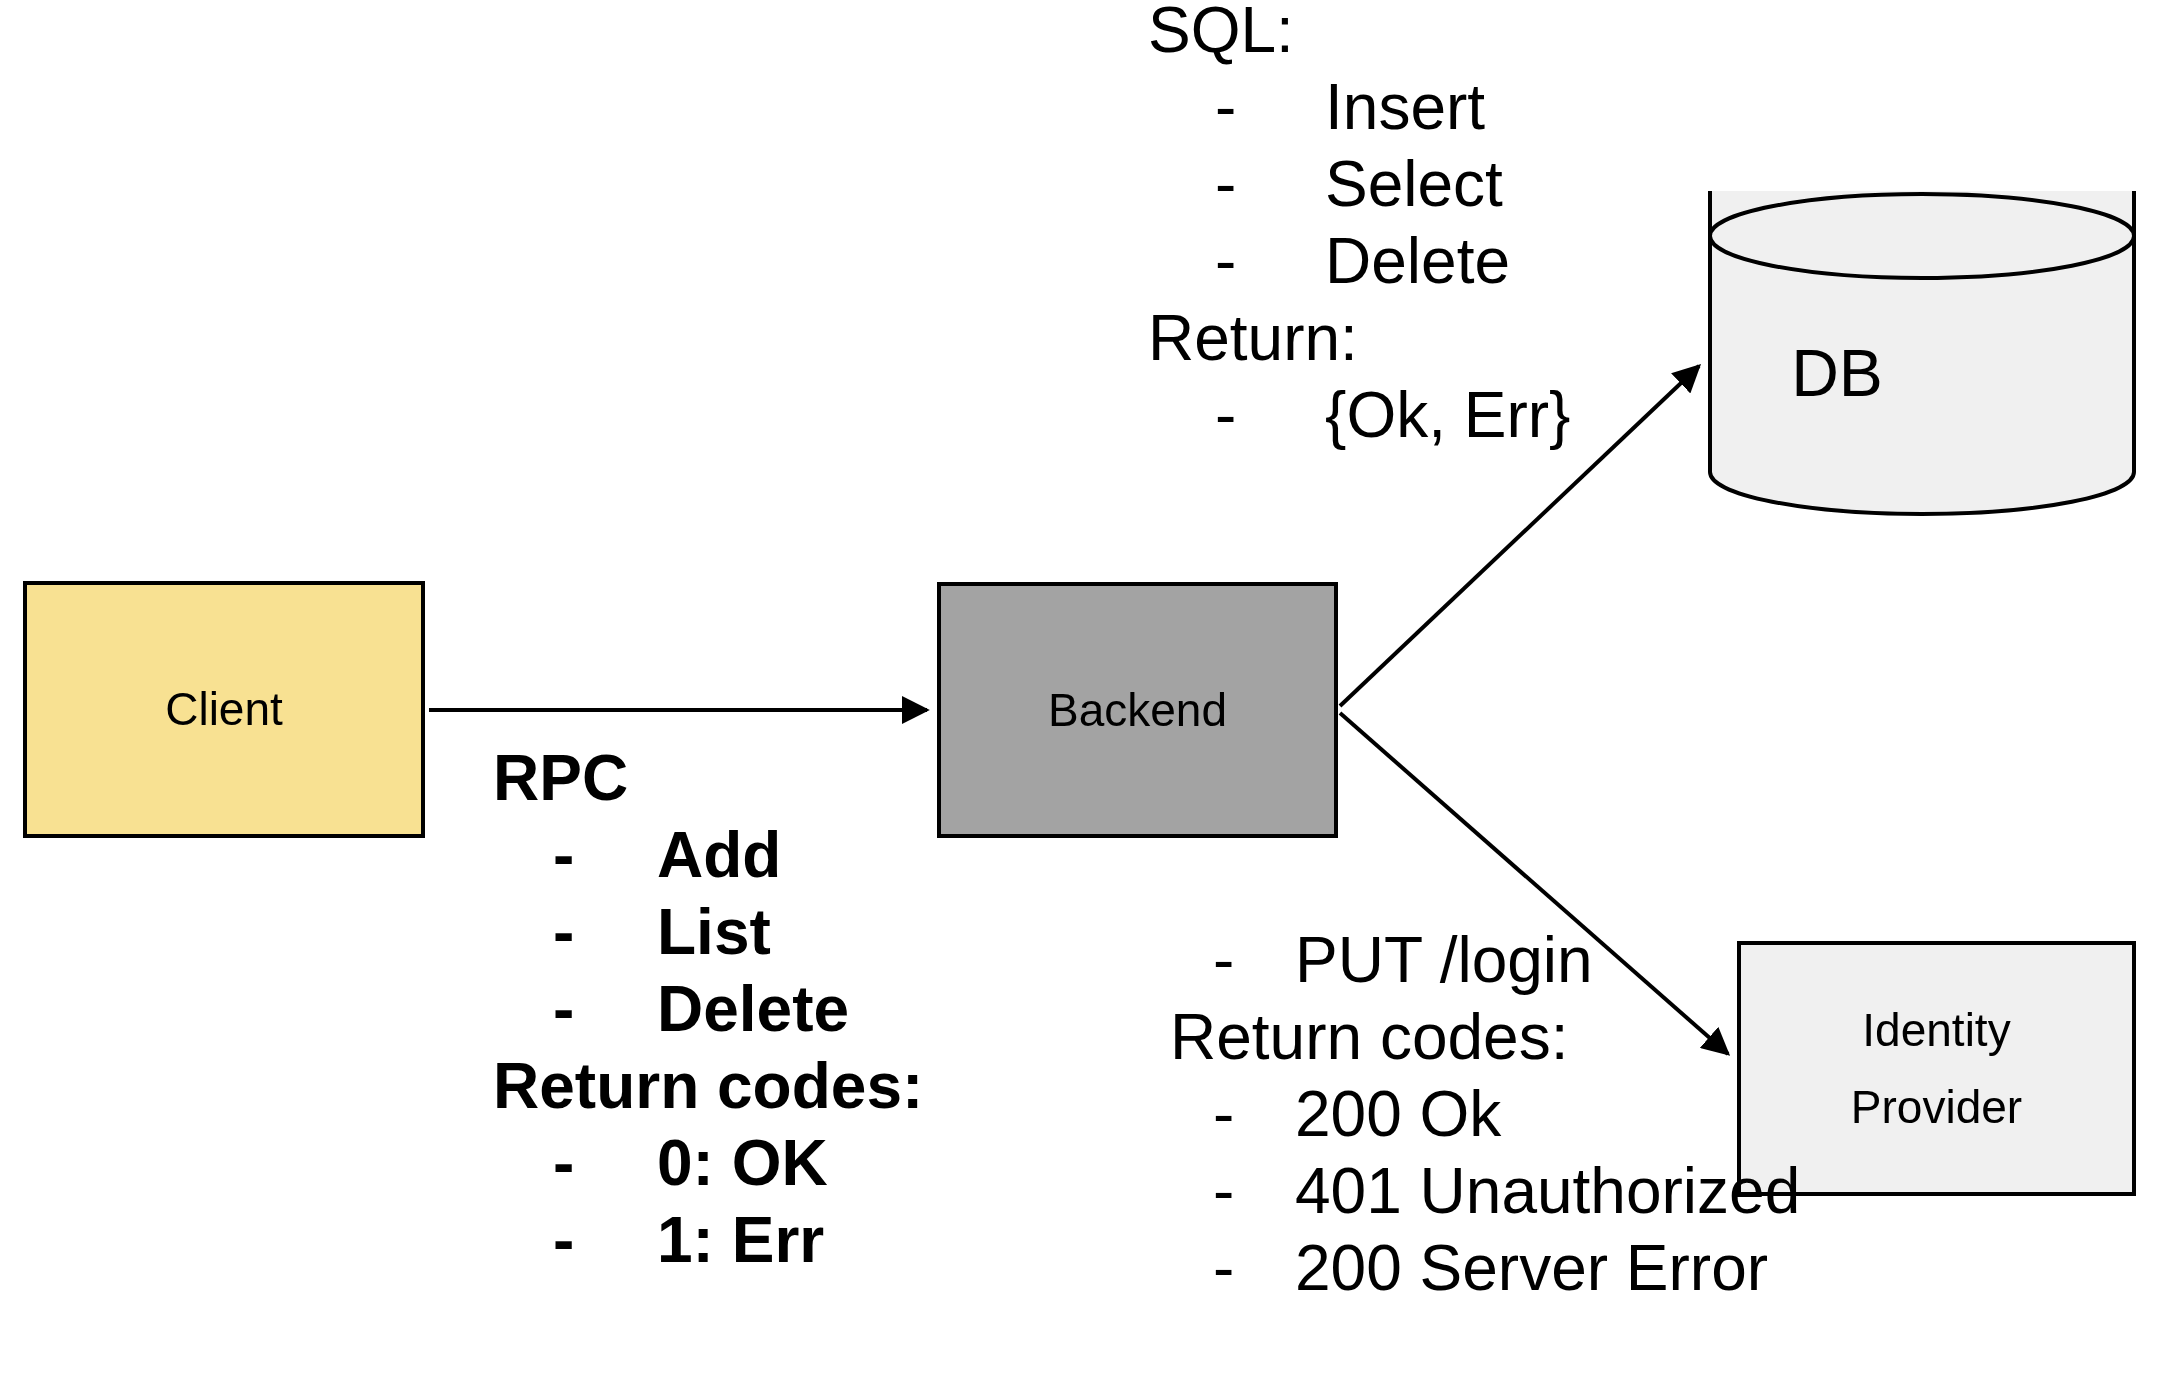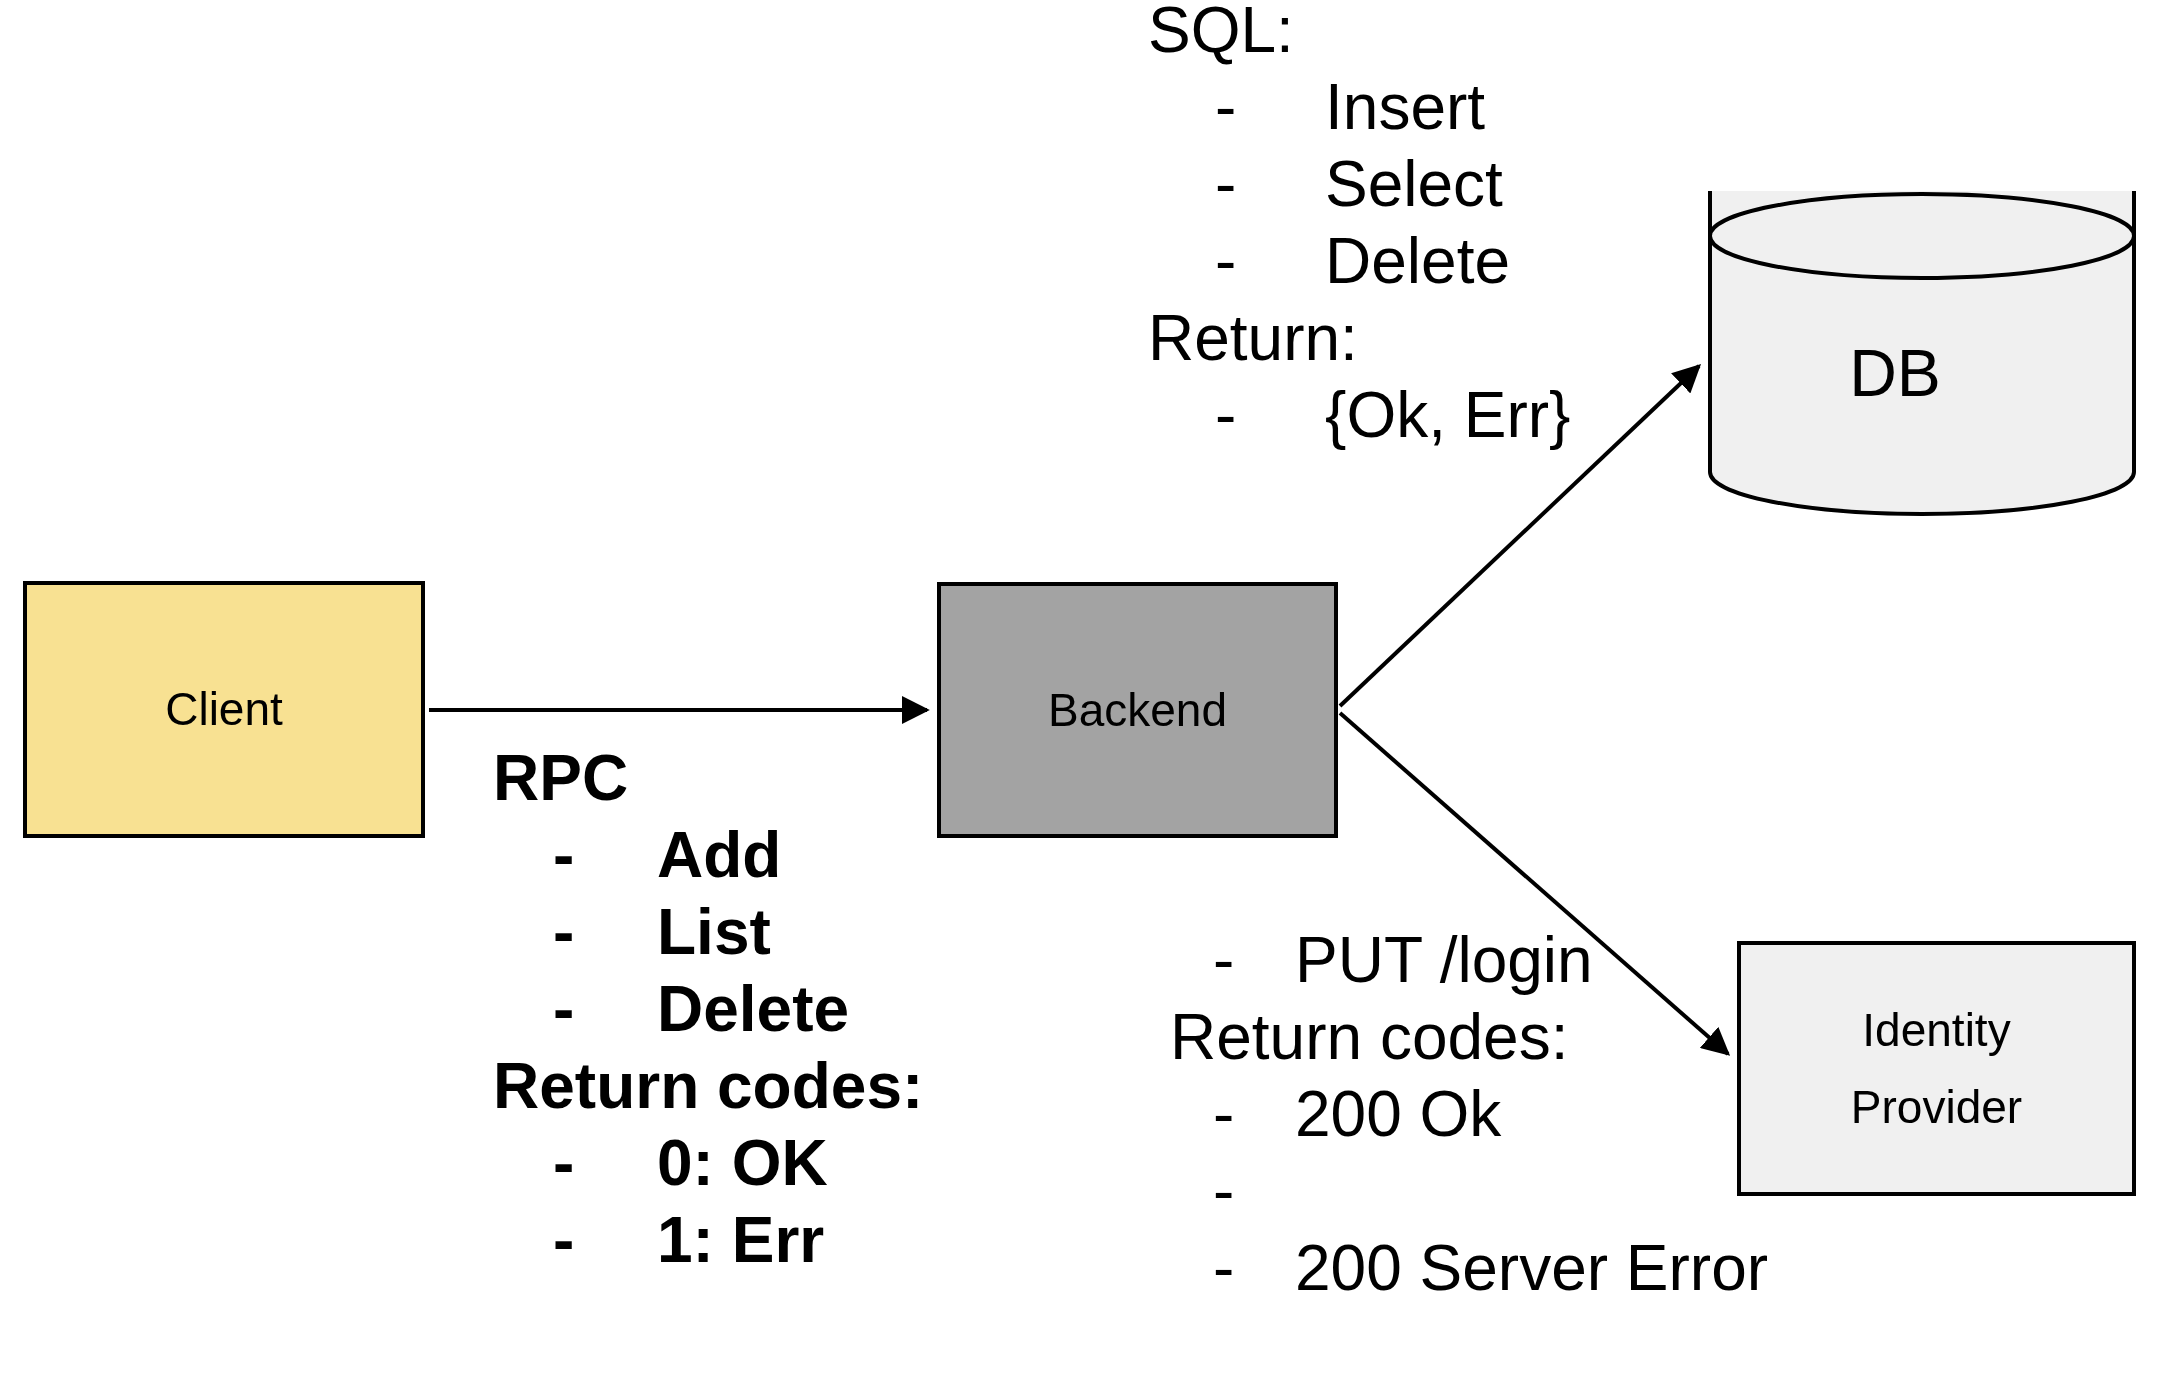--- a/index.html
+++ b/index.html
@@ -58,21 +58,21 @@
     padding: 0 40px;
   }
   svg.db-shape {
     position: absolute;
     left: 1707px;
     top: 191px;
     z-index: 2;
   }
   .db-label {
     position: absolute;
-    left: 1680px;
+    left: 1622px;
     top: 335px;
     width: 430px;
     text-align: center;
     font-size: 66px;
     line-height: 77px;
     z-index: 3;
   }
   .tb {
     position: absolute;
     font-size: 64px;
@@ -175,20 +175,21 @@
       <span class="dash">-</span>
       <span>PUT /login</span>
     </div>
     <div class="tl head">Return codes:</div>
     <div class="tl item">
       <span class="dash">-</span>
       <span>200 Ok</span>
     </div>
     <div class="tl item">
       <span class="dash">-</span>
+      <span>401 Unauthorized</span>
     </div>
     <div class="tl item">
       <span class="dash">-</span>
       <span>200 Server Error</span>
     </div>
   </div>
 
 </div>
 
 </body></html>

